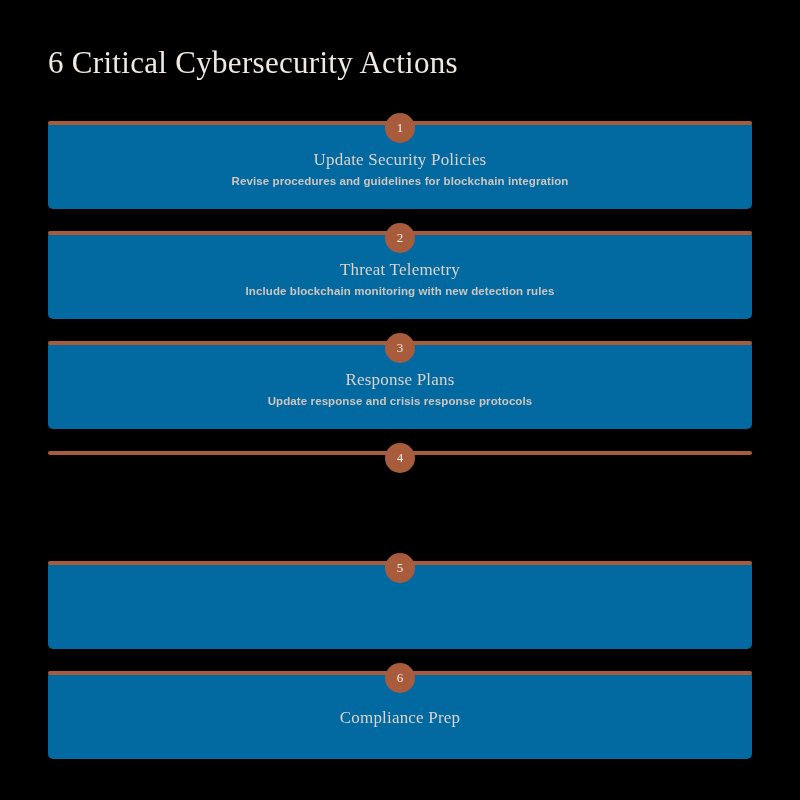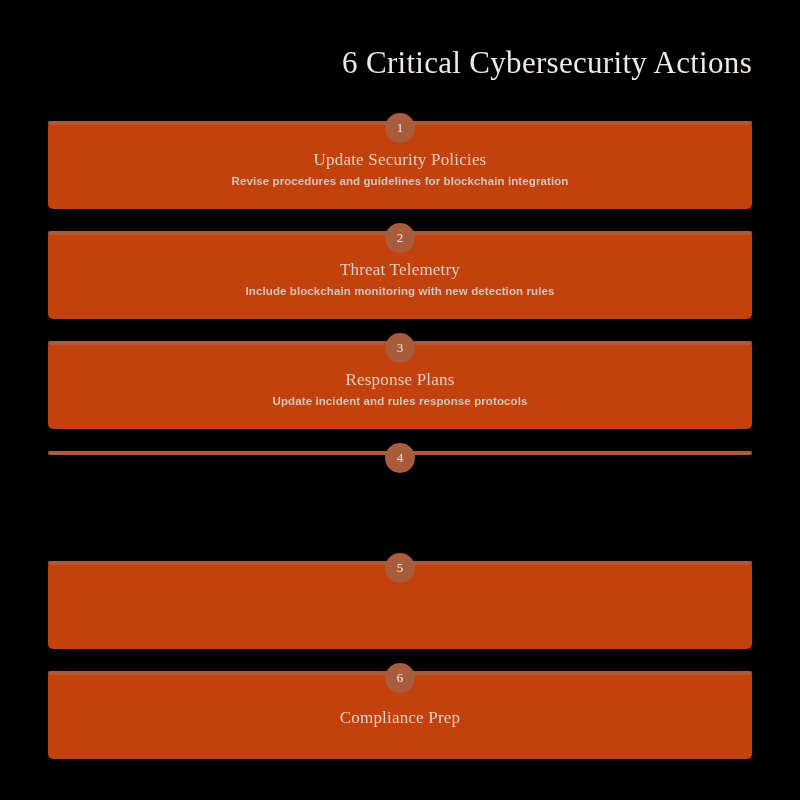--- a/index.html
+++ b/index.html
@@ -15,21 +15,20 @@
     font-family: "Liberation Sans", sans-serif;
     color: #e8e0d8;
   }
 
   .page {
     position: relative;
     width: 800px;
     height: 800px;
     background: #000000;
     padding: 0 48px;
-    text-align: right;
   }
 
   .page-title {
     font-family: "Liberation Serif", serif;
     font-size: 31px;
     font-weight: 400;
     letter-spacing: 0.3px;
     color: #f0e9e2;
     padding-top: 44px;
     padding-bottom: 0;
@@ -49,21 +48,21 @@
     height: 110px;
     margin-bottom: 0px;
   }
 
   .step-card {
     position: absolute;
     left: 0;
     top: 8px;
     width: 704px;
     height: 88px;
-    background: #c2410c;
+    background: #0369a1;
     border-radius: 5px;
     display: flex;
     flex-direction: column;
     align-items: center;
     justify-content: center;
   }
 
   .step-bar {
     position: absolute;
     left: 0;
@@ -133,21 +132,21 @@
         <div class="step-title">Threat Telemetry</div>
         <div class="step-desc">Include blockchain monitoring with new detection rules</div>
       </div>
       <div class="step-bar"></div>
       <div class="step-badge">2</div>
     </div>
 
     <div class="step">
       <div class="step-card">
         <div class="step-title">Response Plans</div>
-        <div class="step-desc">Update incident and rules response protocols</div>
+        <div class="step-desc">Update response and crisis response protocols</div>
       </div>
       <div class="step-bar"></div>
       <div class="step-badge">3</div>
     </div>
 
     <div class="step">
       <div class="step-bar"></div>
       <div class="step-badge">4</div>
     </div>
 

